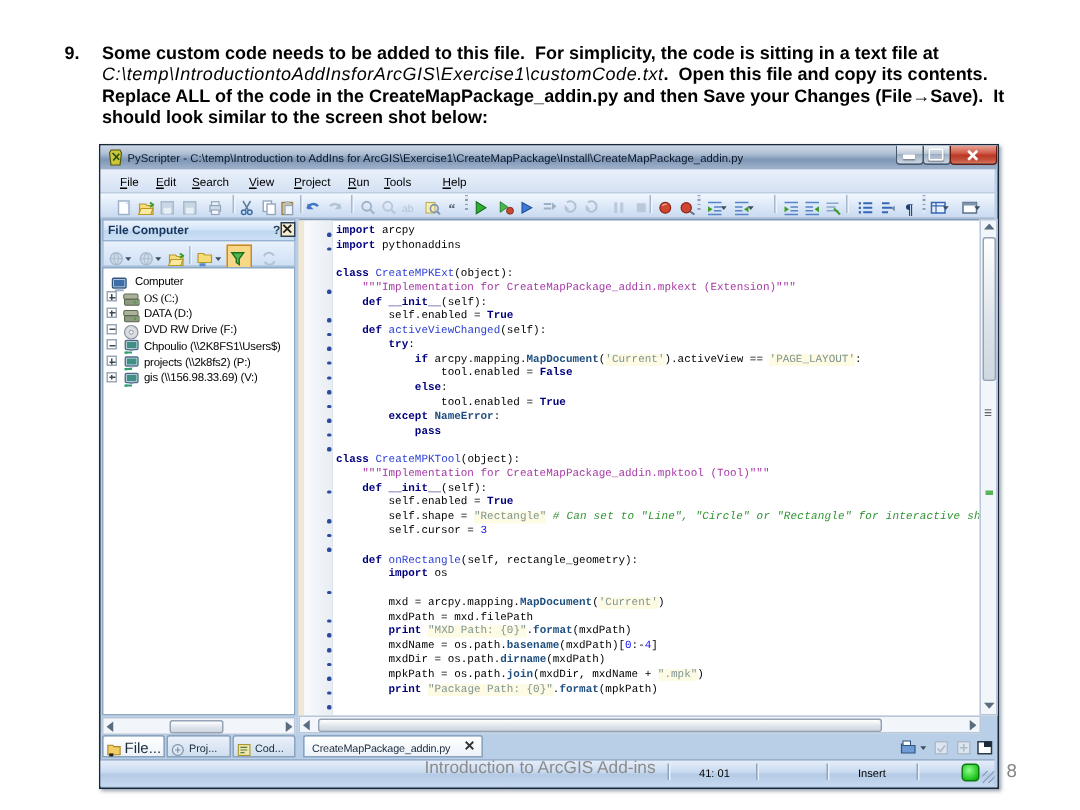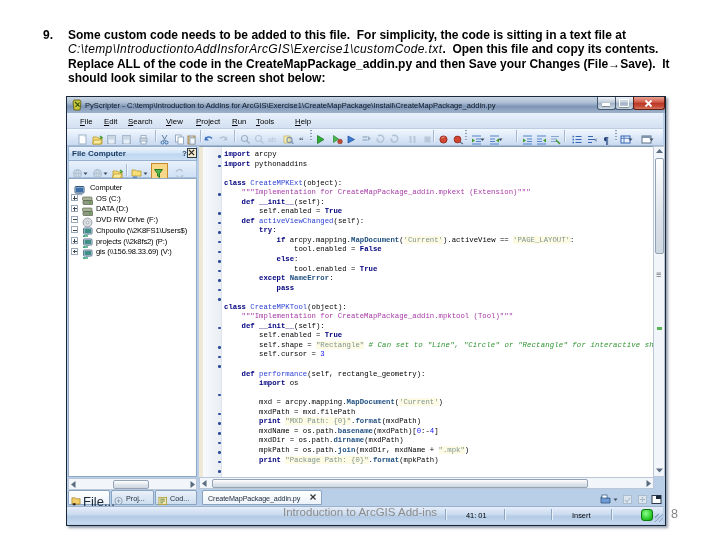--- a/index.html
+++ b/index.html
@@ -301,21 +301,21 @@
 <div class="trow" style="left:90px;top:183.0px;">Computer</div>
 <div class="ebox" style="left:71px;top:194.2px;">
     <div class="abs" style="left:1px;top:2.5px;width:3.5px;height:1px;background:#404850;"></div>
     <div class="abs" style="left:2.2px;top:1.2px;width:1px;height:3.5px;background:#404850;"></div>
   </div>
 <div class="abs" style="left:82px;top:192.2px;width:11px;height:11px;"><svg width="11" height="11" viewBox="0 0 11 11">
       <rect x="0.5" y="2" width="9.5" height="3.5" rx="1" fill="#aab39a" stroke="#5f6a50" stroke-width="0.7"></rect>
       <rect x="1" y="5.5" width="10" height="4" rx="1" fill="#8e9a80" stroke="#56614a" stroke-width="0.7"></rect>
       <circle cx="8" cy="7.5" r="0.9" fill="#4f9e3f"></circle>
     </svg></div>
-<div class="trow" style="left:96px;top:193.7px;">OS (C:)</div>
+<div class="trow" style="left:96px;top:193.7px;font-family:Liberation Serif, serif;">OS (C:)</div>
 <div class="ebox" style="left:71px;top:204.9px;">
     <div class="abs" style="left:1px;top:2.5px;width:3.5px;height:1px;background:#404850;"></div>
     <div class="abs" style="left:2.2px;top:1.2px;width:1px;height:3.5px;background:#404850;"></div>
   </div>
 <div class="abs" style="left:82px;top:202.9px;width:11px;height:11px;"><svg width="11" height="11" viewBox="0 0 11 11">
       <rect x="0.5" y="2" width="9.5" height="3.5" rx="1" fill="#aab39a" stroke="#5f6a50" stroke-width="0.7"></rect>
       <rect x="1" y="5.5" width="10" height="4" rx="1" fill="#8e9a80" stroke="#56614a" stroke-width="0.7"></rect>
       <circle cx="8" cy="7.5" r="0.9" fill="#4f9e3f"></circle>
     </svg></div>
 <div class="trow" style="left:96px;top:204.4px;">DATA (D:)</div>
@@ -406,21 +406,21 @@
         <span class="k">except</span> <span class="b">NameError</span>:
             <span class="k">pass</span>
 
 <span class="k">class</span> <span class="d">CreateMPKTool</span>(object):
     <span class="ds">"""Implementation for CreateMapPackage_addin.mpktool (Tool)"""</span>
     <span class="k">def</span> <span class="k">__init__</span>(self):
         self.enabled = <span class="k">True</span>
         self.shape = <span class="s">"Rectangle"</span> <span class="c"># Can set to "Line", "Circle" or "Rectangle" for interactive sh</span>
         self.cursor = <span class="n">3</span>
 
-    <span class="k">def</span> <span class="d">performance</span>(self, rectangle_geometry):
+    <span class="k">def</span> <span class="d">onRectangle</span>(self, rectangle_geometry):
         <span class="k">import</span> os
 
         mxd = arcpy.mapping.<span class="b">MapDocument</span>(<span class="s">'Current'</span>)
         mxdPath = mxd.filePath
         <span class="k">print</span> <span class="s">"MXD Path: {0}"</span>.<span class="b">format</span>(mxdPath)
         mxdName = os.path.<span class="b">basename</span>(mxdPath)[<span class="n">0</span>:-<span class="n">4</span>]
         mxdDir = os.path.<span class="b">dirname</span>(mxdPath)
         mpkPath = os.path.<span class="b">join</span>(mxdDir, mxdName + <span class="s">".mpk"</span>)
         <span class="k">print</span> <span class="s">"Package Path: {0}"</span>.<span class="b">format</span>(mpkPath)</pre></div>
 <div class="abs" id="vscroll"></div>
@@ -450,21 +450,21 @@
 <svg class="abs" style="left:190px;top:481px;" width="5" height="7">
     <path d="M5 3.5 L0.5 0 V7 Z" fill="#5a6c80"></path>
   </svg>
 <div class="ftab on" style="left:68px;top:490px;width:42px;"></div>
 <div class="ftab" style="left:111px;top:490px;width:43px;"></div>
 <div class="ftab" style="left:155px;top:490px;width:42px;"></div>
 <div class="abs" style="left:71px;top:492.0px;"><svg width="10" height="10" viewBox="0 0 11 11">
       <path d="M1 2 h3.5 l1 1 h4.5 v6 h-9 z" fill="#f2cd68" stroke="#a8882a" stroke-width="0.8"></path>
       <rect x="2" y="8" width="3" height="2.2" fill="#222"></rect>
     </svg></div>
-<div class="abs" style="left:83px;top:493.5px;font-size:13px;color:#1a2a3a;">File...</div>
+<div class="abs" style="left:83px;top:493.5px;font-size:10px;color:#1a2a3a;">File...</div>
 <div class="abs" style="left:114px;top:492.0px;"><svg width="10" height="10" viewBox="0 0 11 11">
       <circle cx="5" cy="5.5" r="4" fill="#dfe8f2" stroke="#7a93ad" stroke-width="0.9"></circle>
       <path d="M3 5.5 h4 M5 3.5 v4" stroke="#7a93ad" stroke-width="0.9"></path>
     </svg></div>
 <div class="abs" style="left:126px;top:493.5px;font-size:7.2px;color:#1a2a3a;">Proj...</div>
 <div class="abs" style="left:158px;top:492.0px;"><svg width="10" height="10" viewBox="0 0 11 11">
       <rect x="1" y="1.5" width="8.5" height="8" fill="#f0e6b0" stroke="#a8982a" stroke-width="0.8"></rect>
       <path d="M2.5 3.5 h5 M2.5 5.5 h5 M2.5 7.5 h3" stroke="#5a7a3a" stroke-width="0.9"></path>
     </svg></div>
 <div class="abs" style="left:170px;top:493.5px;font-size:7.2px;color:#1a2a3a;">Cod...</div>

